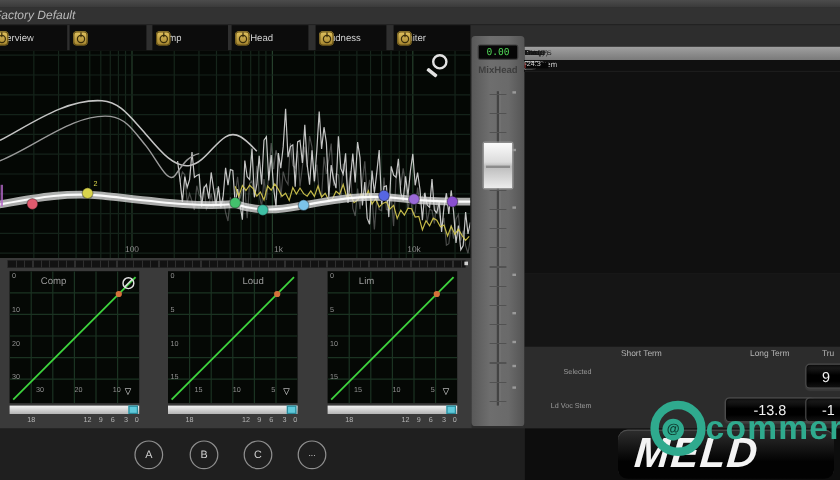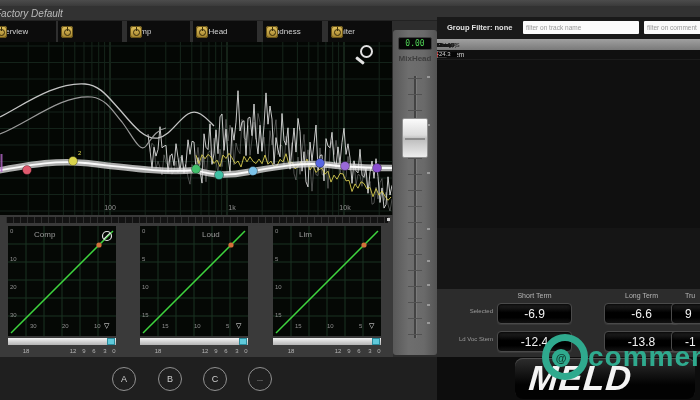--- a/index.html
+++ b/index.html
@@ -361,25 +361,20 @@
         <div class="fdot" style="top: 152px;"></div>
         <div class="fdot" style="top: 184px;"></div>
         <div class="fdot" style="top: 208px;"></div>
         <div class="fdot" style="top: 228px;"></div>
         <div class="fdot" style="top: 246px;"></div>
       </div>
     <div class="fader-cap"></div>
   </div>
 
   <div class="right-panel">
-    <div class="filter-bar">
-      <div class="gf-label">Group Filter: none</div>
-      <input class="filter-input" style="left: 86px; top: 4px; width: 116px;" placeholder="filter on track name">
-      <input class="filter-input" style="left: 207px; top: 4px; width: 60px;" placeholder="filter on comment">
-    </div>
     <div class="thead" id="thead">
         <span></span>
         <span>Ena</span>
         <span>S</span>
         <span>M</span>
         <span>Group</span>
         <span style="text-align: left;">Track</span>
         <span>Com..</span>
         <span>Trim(I)</span>
         <span>Trim(O)</span>
@@ -678,24 +673,21 @@
         </div>
       </div>
     <div class="table-void"></div>
 
     <div class="readout">
       <div class="ro-h" style="left:60px">Short Term</div>
       <div class="ro-h" style="left:167px">Long Term</div>
       <div class="ro-h third" style="left:248px">Tru</div>
       <div class="ro-label" style="left:0;top:19px">Selected</div>
       <div class="ro-label" style="left:0;top:47px">Ld Voc Stem</div>
-      <div class="lcd" style="left:60px;top:14px">-6.9</div>
-      <div class="lcd" style="left:167px;top:14px">-6.6</div>
       <div class="lcd third" style="left:234px;top:14px">9</div>
-      <div class="lcd" style="left:60px;top:42px">-12.4</div>
       <div class="lcd" style="left:167px;top:42px">-13.8</div>
       <div class="lcd third" style="left:234px;top:42px">-1</div>
     </div>
 
     <div class="brandbar">
       <div class="meld-plate"></div>
       <div class="meld">MELD</div>
     </div>
   </div>
 

